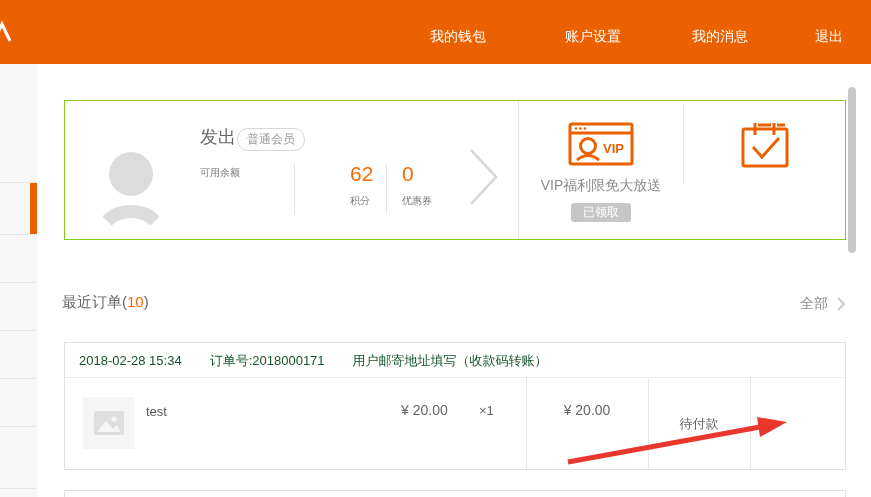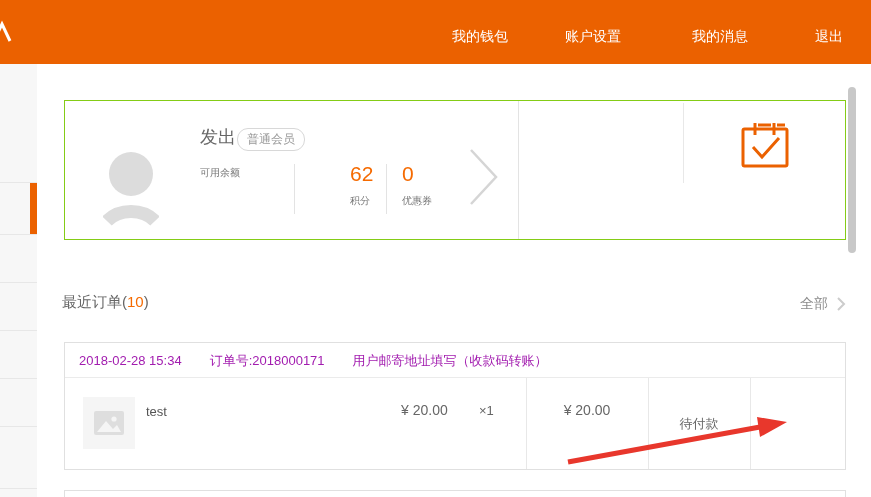--- a/index.html
+++ b/index.html
@@ -4,21 +4,21 @@
 <style>
   * { margin:0; padding:0; box-sizing:border-box; }
   html,body { background:#fff; }
   body { font-family:"Liberation Sans","DejaVu Sans",sans-serif; }
   .stage { position:relative; width:871px; height:497px; background:#fff; overflow:hidden; }
 
   
   .header { position:absolute; left:0; top:0; width:871px; height:64px; background:#EB6100; overflow:hidden; }
   .logo-frag { position:absolute; left:-7px; top:20px; }
   .nav-item { position:absolute; top:28px; color:#fff; font-size:14px; line-height:17px; cursor:pointer; white-space:nowrap; }
-  .nav-0 { left:452px; } .nav-1 { left:565px; } .nav-2 { left:692px; } .nav-3 { left:815px; }
+  .nav-0 { left:430px; } .nav-1 { left:565px; } .nav-2 { left:692px; } .nav-3 { left:815px; }
 
   
   .sidebar { position:absolute; left:0; top:64px; width:37px; height:433px; background:#F7F7F7; }
   .side-item { width:37px; border-bottom:1px solid #E7E7E7; position:relative; }
   .si-0 { height:119px; } .si-1 { height:52px; } .si-2,.si-3,.si-4,.si-5 { height:48px; }
   .si-6 { height:62px; } .si-7 { height:8px; border-bottom:none; }
   .side-active-bar { position:absolute; right:0; top:0; width:7px; height:100%; background:#EB6100; }
 
   
   .user-card { position:absolute; left:64px; top:100px; width:782px; height:140px; background:#fff; border:1px solid #84cc16; }
@@ -42,21 +42,21 @@
   .cal-block { position:absolute; left:619px; top:0; width:162px; height:138px; text-align:center; cursor:pointer; }
   .cal-icon { margin-top:19px; }
 
   
   .orders-title { position:absolute; left:62px; top:293px; font-size:15px; color:#666; }
   .orders-title .cnt { color:#F56A00; }
   .view-all { position:absolute; left:800px; top:295px; font-size:14px; color:#8C8C8C; cursor:pointer; }
   .view-all-chev { position:absolute; left:835px; top:296px; }
 
   .order-card { position:absolute; left:64px; top:342px; width:782px; height:128px; background:#fff; border:1px solid #E0E0E0; }
-  .order-head { height:35px; line-height:35px; border-bottom:1px solid #EBEBEB; padding-left:14px; font-size:13px; color:#a21caf; white-space:nowrap; }
+  .order-head { height:35px; line-height:35px; border-bottom:1px solid #EBEBEB; padding-left:14px; font-size:13px; color:#14532d; white-space:nowrap; }
   .order-head span { margin-right:28px; }
   .order-body { position:relative; height:91px; }
   .cdiv { position:absolute; top:0; width:1px; height:91px; background:#E8E8E8; }
   .cd-1 { left:461px; } .cd-2 { left:583px; } .cd-3 { left:685px; }
   .thumb { position:absolute; left:18px; top:19px; width:52px; height:52px; background:#F5F5F5; display:flex; align-items:center; justify-content:center; cursor:pointer; }
   .p-name { position:absolute; left:81px; top:26px; font-size:13px; color:#555; cursor:pointer; }
   .p-price { position:absolute; left:336px; top:24px; font-size:14px; color:#666; }
   .p-qty { position:absolute; left:414px; top:25px; font-size:13px; color:#666; }
   .cell-total { position:absolute; left:461px; top:24px; width:122px; text-align:center; }
   .t-price { font-size:14px; color:#666; }
@@ -120,20 +120,34 @@
       <div class="stat-val">0</div>
       <div class="stat-lbl">优惠券</div>
     </div>
 
     <svg class="card-chevron" width="32" height="60" viewBox="0 0 32 60">
       <polyline points="3,3 28,30 3,57" fill="none" stroke="#D5D5D5" stroke-width="2.5"></polyline>
     </svg>
 
     <div class="vdiv-main"></div>
 
+    <div class="vip-block">
+      <svg class="vip-icon" width="66" height="44" viewBox="0 0 66 44">
+        <rect x="2" y="2" width="62" height="40" rx="2" fill="none" stroke="#EB6100" stroke-width="3"></rect>
+        <line x1="2" y1="11" x2="64" y2="11" stroke="#EB6100" stroke-width="3"></line>
+        <circle cx="8" cy="6.5" r="1.3" fill="#EB6100"></circle>
+        <circle cx="12.5" cy="6.5" r="1.3" fill="#EB6100"></circle>
+        <circle cx="17" cy="6.5" r="1.3" fill="#EB6100"></circle>
+        <circle cx="20" cy="24" r="7.5" fill="none" stroke="#EB6100" stroke-width="3"></circle>
+        <path d="M9,38 Q20,29 31,38" fill="none" stroke="#EB6100" stroke-width="3"></path>
+        <text x="35" y="31" font-size="13" font-weight="bold" fill="#EB6100">VIP</text>
+      </svg>
+      <div class="vip-title">VIP福利限免大放送</div>
+      <button class="vip-btn">已领取</button>
+    </div>
 
     <div class="vdiv-vip"></div>
 
     <div class="cal-block">
       <svg class="cal-icon" width="50" height="49" viewBox="0 0 50 49">
         <rect x="3" y="9" width="44" height="37" rx="1.5" fill="none" stroke="#EB6100" stroke-width="3"></rect>
         <line x1="15" y1="3" x2="15" y2="15" stroke="#EB6100" stroke-width="3"></line>
         <line x1="34" y1="3" x2="34" y2="15" stroke="#EB6100" stroke-width="3"></line>
         <line x1="18" y1="5" x2="31" y2="5" stroke="#EB6100" stroke-width="3"></line>
         <line x1="37" y1="5" x2="45" y2="5" stroke="#EB6100" stroke-width="3"></line>

